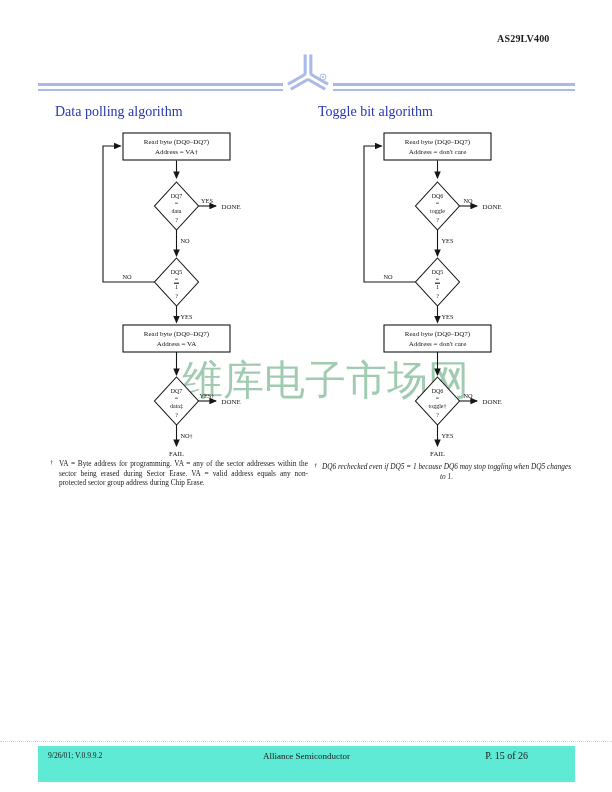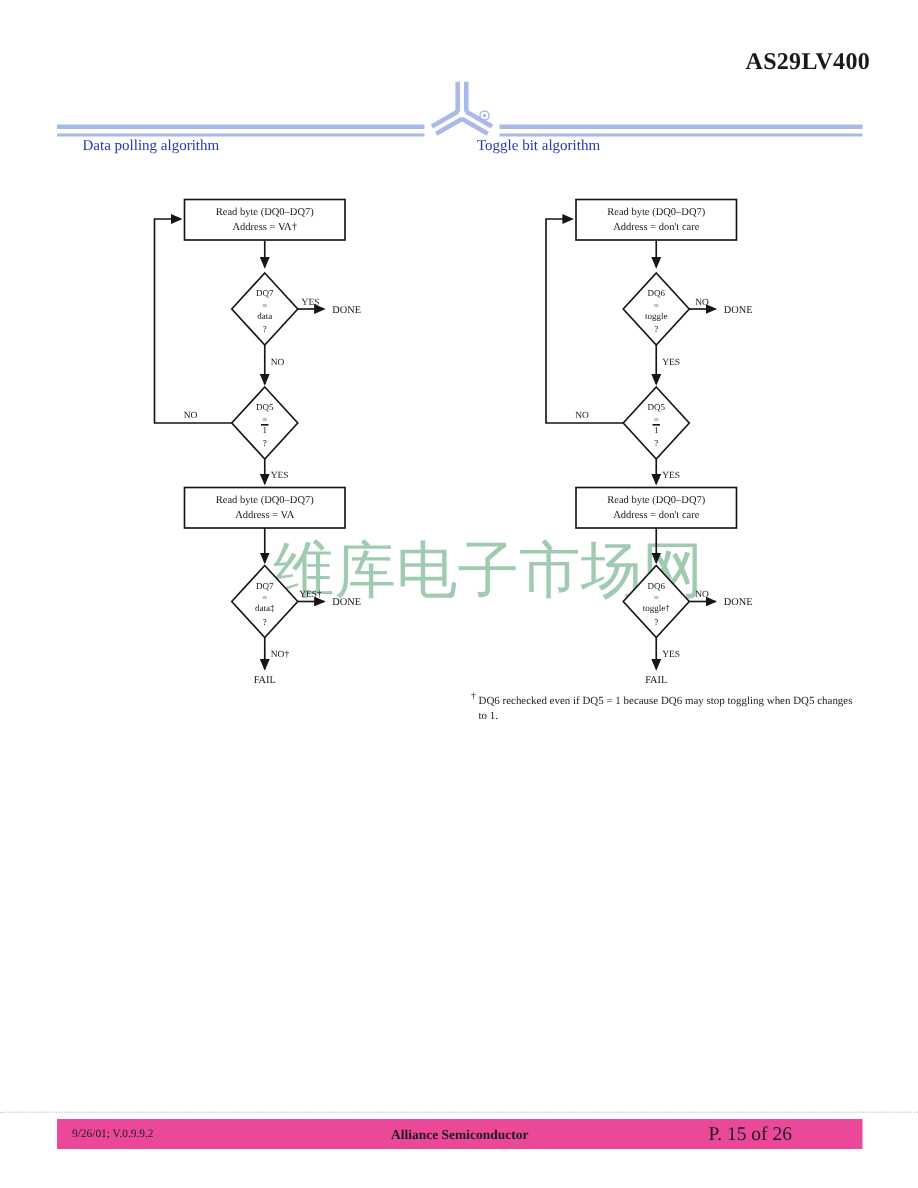--- a/index.html
+++ b/index.html
@@ -1,28 +1,28 @@
 <!DOCTYPE html>
 <html><head>
 <meta charset="utf-8">
 <style>
   html,body{margin:0;padding:0;background:#ffffff;}
   .page{
     position:relative;width:612px;height:792px;background:#ffffff;
     font-family:"Liberation Serif", serif;color:#1a1a1a;overflow:hidden;
   }
   
-  .doc-number{position:absolute;left:497px;top:33px;width:80px;font-size:16px;font-weight:bold;letter-spacing:.2px;}
+  .doc-number{position:absolute;left:497px;top:33px;width:80px;font-size:10px;font-weight:bold;letter-spacing:.2px;}
   .rule{position:absolute;background:#a9bae8;}
   .rule-l-top{left:38px;top:83px;width:245px;height:3px;}
   .rule-l-bot{left:38px;top:89px;width:245px;height:2px;}
   .rule-r-top{left:333px;top:83px;width:242px;height:3px;}
   .rule-r-bot{left:333px;top:89px;width:242px;height:2px;}
   .logo{position:absolute;left:280px;top:50px;}
-  .section-title{position:absolute;top:92px;font-size:10px;color:#2636b2;}
+  .section-title{position:absolute;top:104px;font-size:14px;color:#2636b2;}
   .title-left{left:55px;}
   .title-right{left:318px;text-align:center;}
   
   .watermark{
     position:absolute;left:182px;top:360px;z-index:0;
     font-family:"DejaVu Sans", sans-serif;font-size:41px;line-height:1;
     color:#15803d;opacity:.40;letter-spacing:0px;white-space:nowrap;
   }
   
   .flow-svg{position:absolute;left:0;top:0;z-index:1;}
@@ -34,29 +34,29 @@
   .t-lbl{font-size:6.3px;}
   .t-lbl-m{font-size:6.3px;text-anchor:middle;}
   .t-done{font-size:6.9px;}
   .t-fail{font-size:6.9px;text-anchor:middle;}
   .ovl{stroke:#161616;stroke-width:.7;}
   
   .fnblock{position:absolute;z-index:2;font-size:7.3px;line-height:1.33;}
   .fnblock-left{left:50px;top:459px;width:258px;}
   .fnblock-right{left:314px;top:462px;width:260px;}
   .fn{position:relative;padding-left:9px;margin:0 0 3px 0;text-align:justify;}
-  .fn-r{position:relative;padding-left:5px;margin:0;text-align:left;}
+  .fn-r{position:relative;padding-left:5px;margin:0;text-align:center;font-style:italic;}
   .fn-marker{position:absolute;left:0;top:-1.5px;font-size:6.3px;}
   
   .footer-dotline{position:absolute;left:0;top:741px;width:612px;border-top:1px dotted #bdbdbd;opacity:.7;}
-  .footer-bar{position:absolute;left:38px;top:746px;width:537px;height:20px;background:#ec4899;z-index:2;}
+  .footer-bar{position:absolute;left:38px;top:746px;width:537px;height:36px;background:#5eead4;z-index:2;}
   .footer-bar span{position:absolute;top:0;line-height:20px;}
   .footer-left{left:10px;font-size:7.6px;}
-  .footer-center{left:50%;transform:translateX(-50%);font-size:9px;font-weight:bold;}
-  .footer-right{right:47px;font-size:13px;}
+  .footer-center{left:50%;transform:translateX(-50%);font-size:9px;font-weight:normal;}
+  .footer-right{right:47px;font-size:10px;}
 </style>
 </head>
 <body>
 
 <div class="page">
 
   <div class="watermark">维库电子市场网</div>
 
   <div class="doc-number">AS29LV400</div>
   <div class="rule rule-l-top"></div>
@@ -196,20 +196,24 @@
       <text class="t-lbl-m" x="468" y="398">NO</text>
       <text class="t-done" x="482.5" y="403.5">DONE</text>
 
       <line x1="437.5" y1="425" x2="437.5" y2="446" marker-end="url(#ah)"></line>
       <text class="t-lbl" x="441.5" y="438">YES</text>
       <text class="t-fail" x="437.5" y="455.5">FAIL</text>
     </g>
   </svg>
 
   <div class="fnblock fnblock-left">
+    <p class="fn">
+      <span class="fn-marker">†</span>
+      <span>VA = Byte address for programming. VA = any of the sector addresses within the sector being erased during Sector Erase. VA = valid address equals any non-protected sector group address during Chip Erase.</span>
+    </p>
   </div>
   <div class="fnblock fnblock-right">
     <p class="fn-r">
       <span class="fn-marker">†</span>
       <span>DQ6 rechecked even if DQ5 = 1 because DQ6 may stop toggling when DQ5 changes to 1.</span>
     </p>
   </div>
 
   <div class="footer-dotline"></div>
   <div class="footer-bar">

